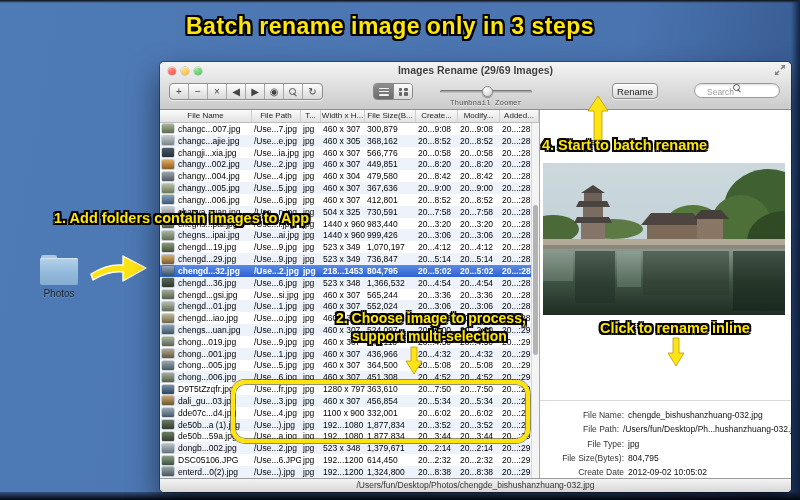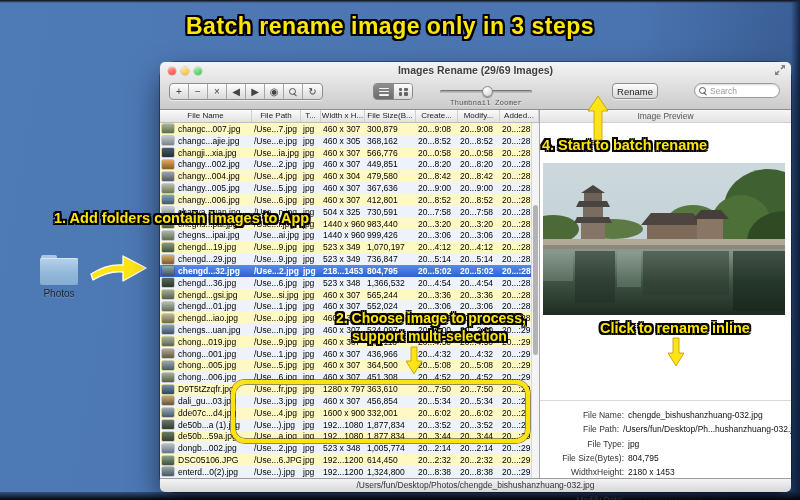--- a/index.html
+++ b/index.html
@@ -26,21 +26,21 @@
   .folder { position:absolute; left:38px; top:255px; width:42px; text-align:center; cursor:default; }
   .folder-icon { position:relative; width:38px; height:30px; margin:0 auto; }
   .folder-tab { position:absolute; left:1px; top:0; width:16px; height:6px; background:#a9c7e2; border-radius:2px 2px 0 0; }
   .folder-body { position:absolute; left:0; top:3px; width:38px; height:27px; border-radius:2px;
     background:linear-gradient(#b6d2ea,#93b9da 55%, #86add0); box-shadow: inset 0 1px 0 #d3e5f3; }
   .folder-label { margin-top:3px; font-size:10px; color:#16222e; text-shadow:0 1px 1px rgba(255,255,255,.25); }
 
   
   .window {
     position:absolute; left:160px; top:62px; width:631px; height:430px;
-    background:#ececec; border-radius:16px;
+    background:#ececec; border-radius:4px;
     box-shadow:0 14px 30px rgba(0,0,10,.55), 0 0 0 1px rgba(0,0,0,.35);
   }
   .chrome { position:absolute; left:0; top:0; right:0; height:48px;
     background:linear-gradient(#f4f4f4,#cbcbcb); border-bottom:1px solid #8f8f8f; border-radius:5px 5px 0 0; }
   .titlebar { position:absolute; left:0; top:0; right:0; height:16px; }
   .traffic { position:absolute; left:8px; top:5px; display:flex; gap:5px; }
   .light { width:8px; height:8px; border-radius:50%; box-shadow: inset 0 1px 1px rgba(255,255,255,.6), 0 0 0 .5px rgba(0,0,0,.25); }
   .light.red { background:radial-gradient(circle at 35% 30%, #ff8a80, #f6483f); }
   .light.yellow { background:radial-gradient(circle at 35% 30%, #ffe08a, #f5b codex 52f); background:radial-gradient(circle at 35% 30%, #ffe08a, #f5b52f); }
   .light.green { background:radial-gradient(circle at 35% 30%, #9ae69a, #35c748); }
@@ -73,26 +73,26 @@
   .slider-knob { position:absolute; left:42px; top:-4px; width:11px; height:11px; border-radius:50%;
     background:radial-gradient(circle at 35% 30%, #ffffff, #cfcfcf); border:.5px solid #8a8a8a; box-shadow:0 1px 1px rgba(0,0,0,.35); }
   .slider-label { position:absolute; top:17px; width:100%; text-align:center; font-size:7.5px; color:#555; text-shadow:0 1px 0 rgba(255,255,255,.6); }
 
   .rename-btn { position:absolute; left:452px; top:5px; width:46px; height:16px;
     border:1px solid #8d8d8d; border-radius:4px; background:linear-gradient(#fefefe,#d8d8d8);
     font-size:9.5px; color:#222; text-align:center; line-height:15px; box-shadow:0 1px 0 rgba(255,255,255,.6); cursor:default; }
 
   .search-field { position:absolute; left:534px; top:5px; width:86px; height:15px;
     border:1px solid #9a9a9a; border-radius:8px; background:#fff; display:flex; align-items:center; padding:0 4px; gap:3px;
-    box-shadow: inset 0 1px 2px rgba(0,0,0,.15); }
+    box-shadow: inset 0 1px 2px rgba(0,0,0,.15); flex-direction: column; }
   .search-input { border:none; outline:none; width:60px; font-size:8.5px; color:#333; background:transparent; font-family:"Liberation Sans",sans-serif; }
   .search-input::placeholder { color:#9a9a9a; }
 
   
-  .content { position:absolute; left:0; top:48px; right:0; bottom:14px; background:#fef9c3; display:flex; }
+  .content { position:absolute; left:0; top:48px; right:0; bottom:14px; background:#ffffff; display:flex; }
   .table-pane { position:relative; width:380px; height:100%; border-right:1px solid #a9a9a9; }
   .thead { display:grid; grid-template-columns:92px 49px 20px 44px 51px 42px 42px 1fr; height:13px;
     background:linear-gradient(#fbfbfb,#e2e2e2); border-bottom:1px solid #bdbdbd; }
   .th { font-size:8px; color:#222; text-align:center; line-height:12px; border-right:1px solid #cfcfcf; overflow:hidden; white-space:nowrap; }
   .tbody { position:absolute; top:13px; left:0; right:8px; bottom:0; display:flex; flex-direction:column; overflow:hidden; }
   .row { flex:1 1 0; display:grid; grid-template-columns:16px 76px 49px 20px 44px 51px 42px 42px 1fr;
     align-items:center; font-size:8.5px; color:#000; white-space:nowrap; }
   .row:nth-child(even) { background:#eef3fb; }
   .row.selected { background:linear-gradient(#5b8be8,#2e62d0); color:#fff;font-weight:bold; }
   .cell { overflow:hidden; padding-left:2px; }
@@ -485,21 +485,21 @@
             <span class="cell">456,854</span>
             <span class="cell">20...5:34</span>
             <span class="cell">20...5:34</span>
             <span class="cell">20...:29</span>
           </div>
           <div class="row">
             <span class="thumb" style="background: linear-gradient(rgb(154, 172, 184), rgb(68, 88, 106));"></span>
             <span class="cell">dde07c...d4.jpg</span>
             <span class="cell">/Use...4.jpg</span>
             <span class="cell">jpg</span>
-            <span class="cell">1600 x 900</span>
+            <span class="cell">1100 x 900</span>
             <span class="cell">332,001</span>
             <span class="cell">20...6:02</span>
             <span class="cell">20...6:02</span>
             <span class="cell">20...:29</span>
           </div>
           <div class="row">
             <span class="thumb" style="background: linear-gradient(rgb(106, 122, 98), rgb(48, 62, 44));"></span>
             <span class="cell">de50b...a (1).jpg</span>
             <span class="cell">/Use...).jpg</span>
             <span class="cell">jpg</span>
@@ -519,21 +519,21 @@
             <span class="cell">20...3:44</span>
             <span class="cell">20...3:44</span>
             <span class="cell">20...:29</span>
           </div>
           <div class="row">
             <span class="thumb" style="background: linear-gradient(rgb(184, 192, 200), rgb(102, 114, 124));"></span>
             <span class="cell">dongb...002.jpg</span>
             <span class="cell">/Use...2.jpg</span>
             <span class="cell">jpg</span>
             <span class="cell">523 x 348</span>
-            <span class="cell">1,005,774</span>
+            <span class="cell">1,379,671</span>
             <span class="cell">20...2:14</span>
             <span class="cell">20...2:14</span>
             <span class="cell">20...:29</span>
           </div>
           <div class="row">
             <span class="thumb" style="background: linear-gradient(rgb(138, 160, 136), rgb(60, 82, 60));"></span>
             <span class="cell">DSC05106.JPG</span>
             <span class="cell">/Use...6.JPG</span>
             <span class="cell">jpg</span>
             <span class="cell">192...1200</span>
@@ -553,21 +553,20 @@
             <span class="cell">20...8:38</span>
             <span class="cell">20...:29</span>
           </div>
         </div>
       <div class="vscroll">
         <div class="vthumb"></div>
       </div>
     </div>
 
     <div class="preview-pane">
-      <div class="preview-header">Image Preview</div>
 
       <div class="photo">
         <svg width="242" height="152" viewBox="0 0 242 152">
           <defs>
             <linearGradient id="sky" x1="0" y1="0" x2="0" y2="1">
               <stop offset="0" stop-color="#ccd8dc"></stop>
                 <stop offset="1" stop-color="#c2d2d8"></stop>
             </linearGradient>
             <linearGradient id="water" x1="0" y1="0" x2="0" y2="1">
               <stop offset="0" stop-color="#8a9a8e"></stop>
@@ -619,24 +618,20 @@
           </div>
           <div class="info-row">
             <span class="info-label">File Type:</span>
             <span class="info-value">jpg</span>
           </div>
           <div class="info-row">
             <span class="info-label">File Size(Bytes):</span>
             <span class="info-value">804,795</span>
           </div>
           <div class="info-row">
-            <span class="info-label">WidthxHeight:</span>
-            <span class="info-value">2180 x 1453</span>
-          </div>
-          <div class="info-row">
             <span class="info-label">Create Date</span>
             <span class="info-value">2012-09-02  10:05:02</span>
           </div>
           <div class="info-row">
             <span class="info-label">Modify Date:</span>
             <span class="info-value">2012-09-02  10:05:02</span>
           </div>
         </div>
     </div>
   </div>

